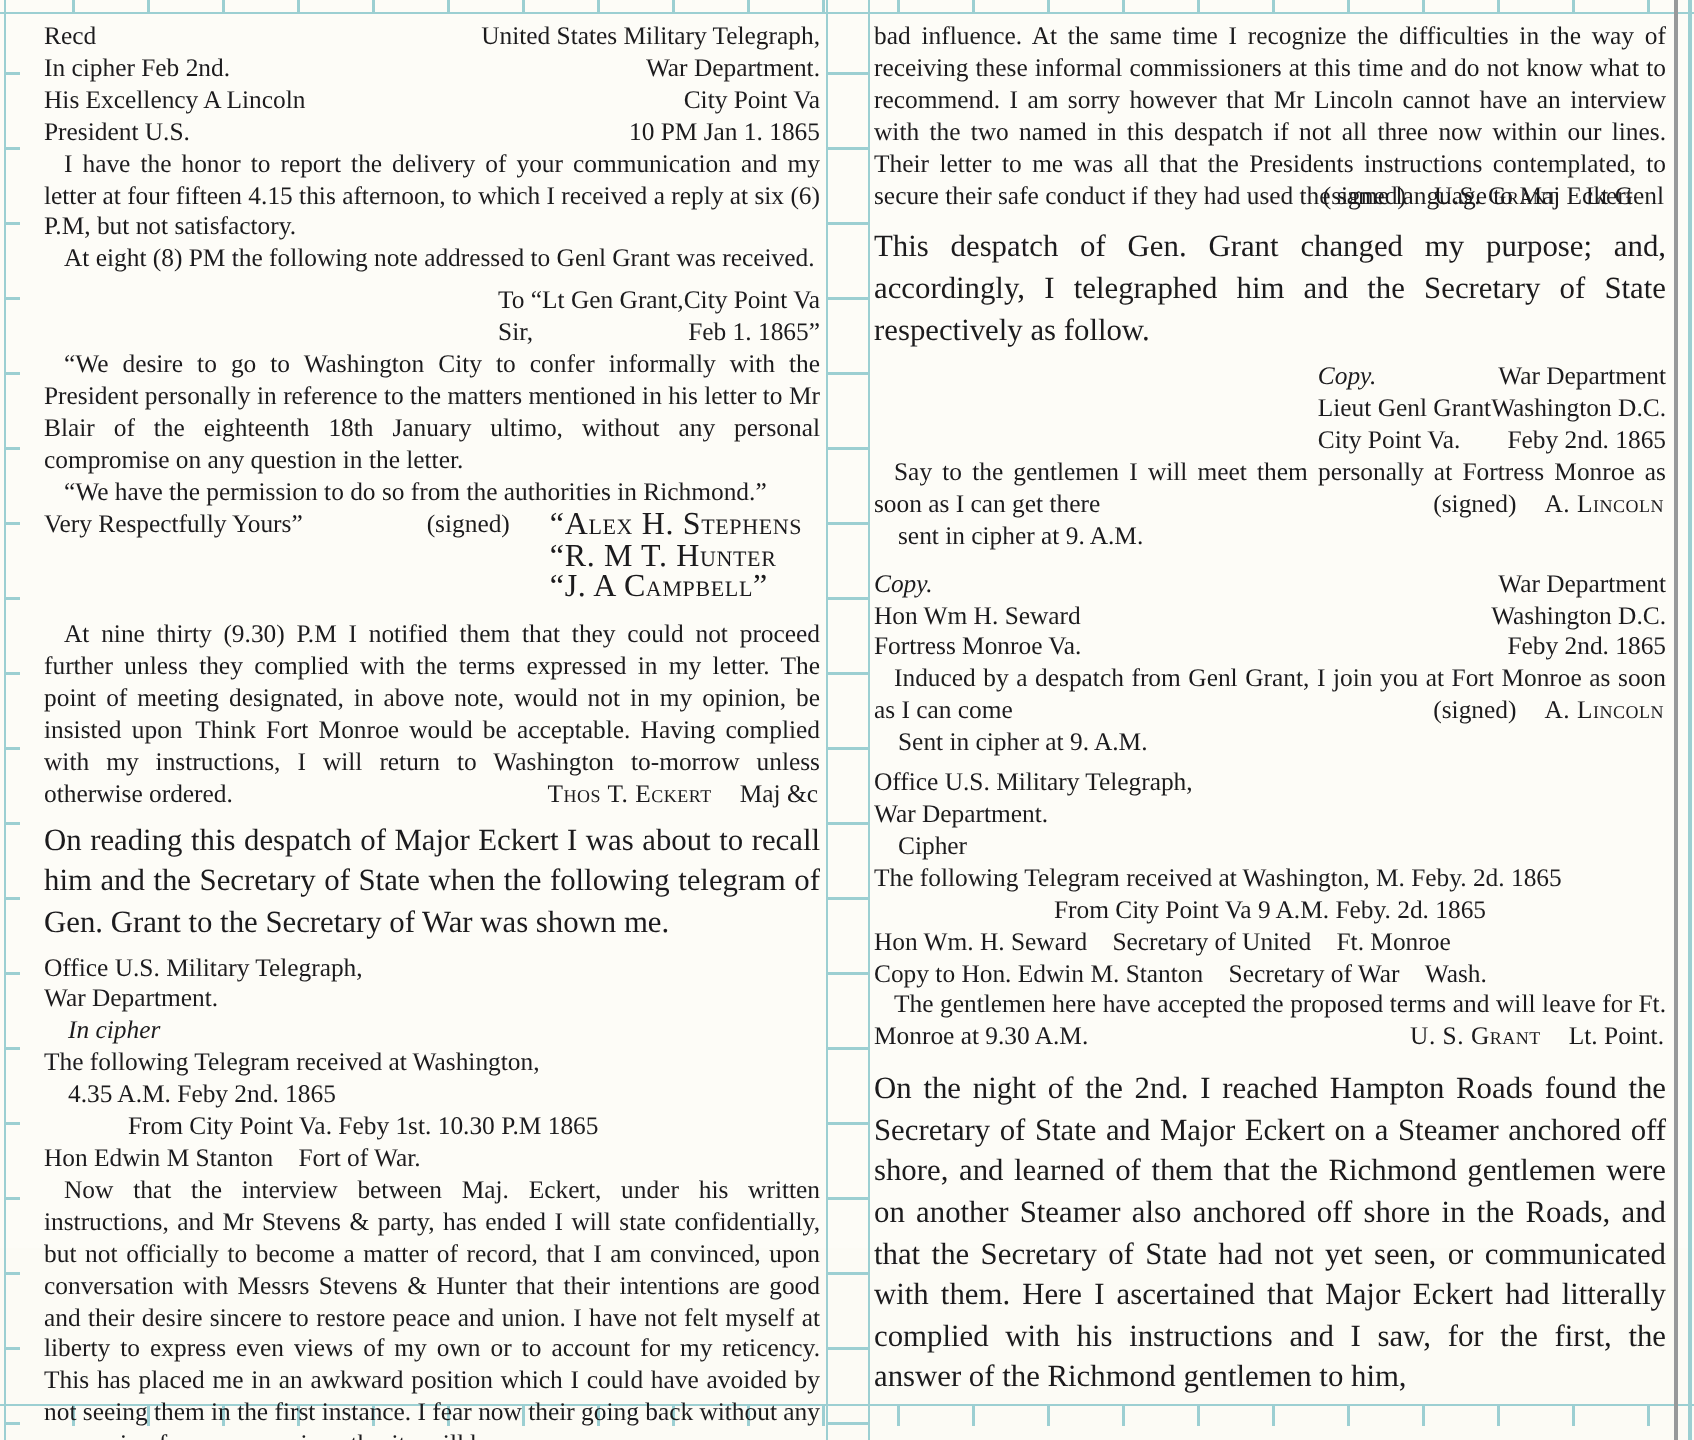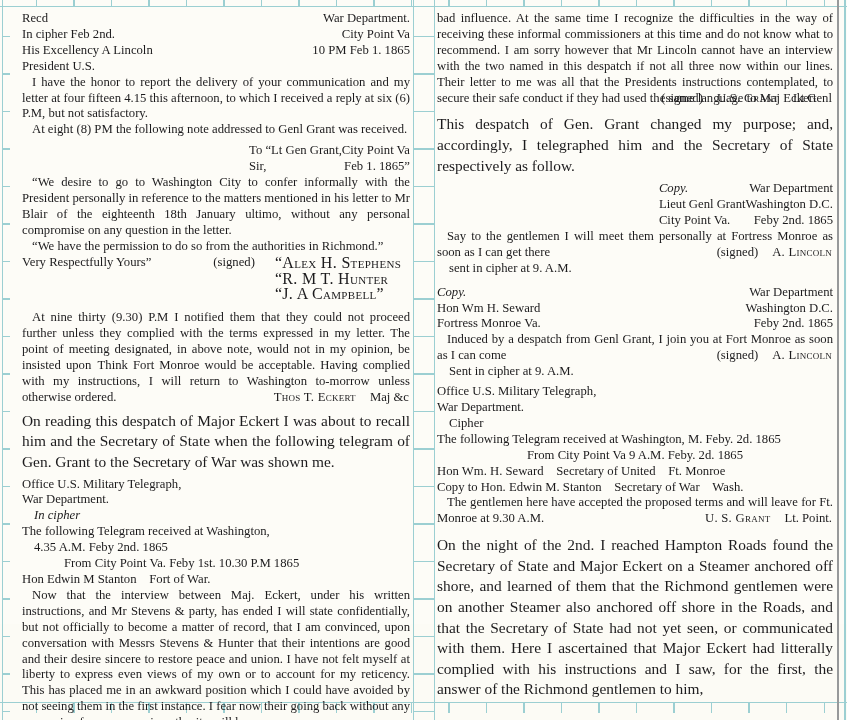--- a/index.html
+++ b/index.html
@@ -68,23 +68,24 @@
 
   <div class="col col-left">
     <div class="head-row">
       <div class="head-col">
         <span class="line">Recd</span>
         <span class="line">In cipher Feb 2nd.</span>
         <span class="line">His Excellency A Lincoln</span>
         <span class="line">President U.S.</span>
       </div>
       <div class="head-col right">
+        <span class="line">United States Military Telegraph,</span>
         <span class="line">War Department.</span>
         <span class="line">City Point Va</span>
-        <span class="line">10 PM Feb 1. 1865</span>
+        <span class="line">10 PM Jan 1. 1865</span>
       </div>
     </div>
 
     <p class="body indent">I have the honor to report the delivery of your communication and my letter at four fifteen 4.15 this afternoon, to which I received a reply at six (6) P.M, but not satisfactory.</p>
     <p class="body indent">At eight (8) PM the following note addressed to Genl Grant was received.</p>
 
     <div class="head-row gap-s">
       <div class="head-col">
         <span class="line">To “Lt Gen Grant,</span>
         <span class="line">Sir,</span>

